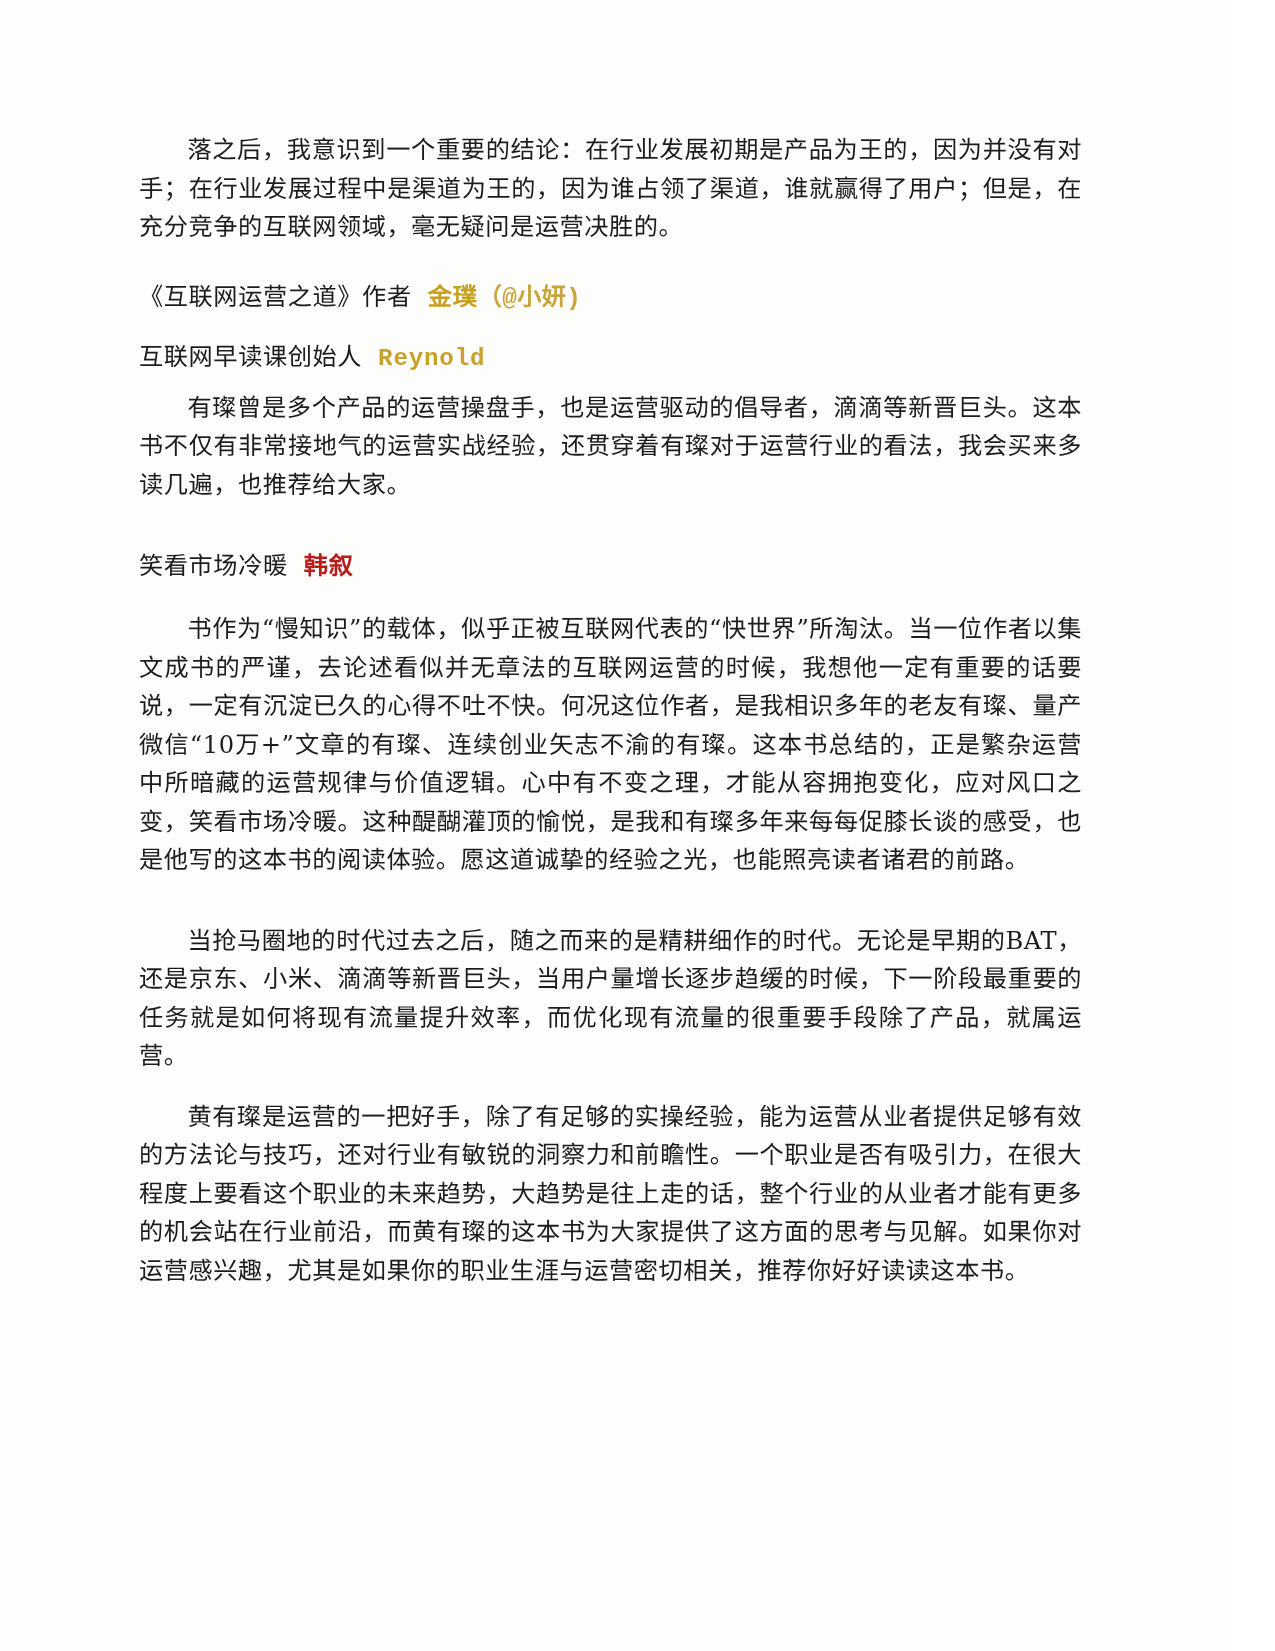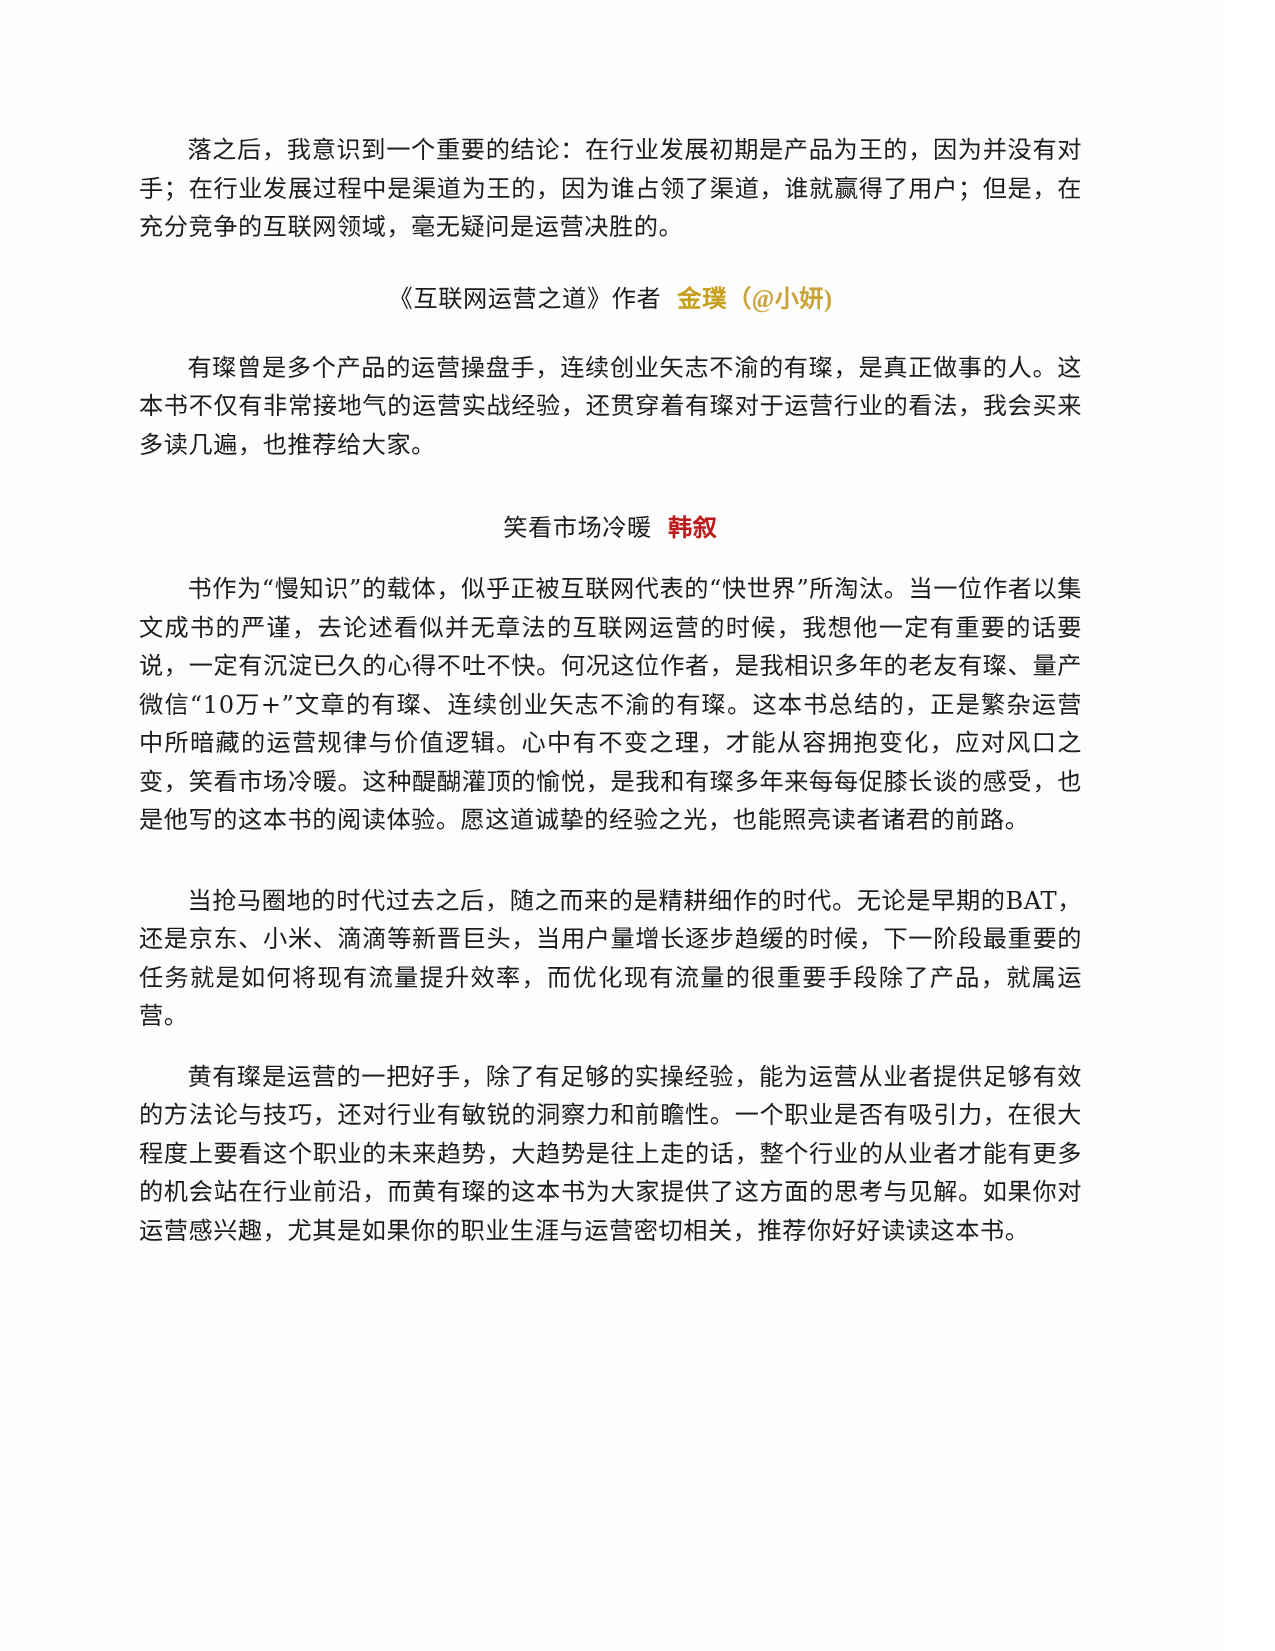--- a/index.html
+++ b/index.html
@@ -36,22 +36,22 @@
     text-indent: 2em;
     letter-spacing: 0.55px;
     margin: 0 0 22px 0;
     word-break: break-all;
     -webkit-font-smoothing: antialiased;
   }
 
   
   .attrib {
     display: block;
-    text-align: center;
-    font-family: Liberation Serif, serif;
+    text-align: left;
+    font-family: Liberation Mono, monospace;
     font-size: 24.2px;
     line-height: 40px;
     color: #1d1c1b;
     letter-spacing: 0.6px;
     margin: 0;
     white-space: nowrap;
   }
   .attrib .role {
     color: #1d1c1b;
   }
@@ -87,24 +87,27 @@
 
     <p class="attrib">
       <span class="role">《互联网运营之道》作者</span><span class="name gold">金璞</span><span class="handle">（@小妍)</span>
     </p>
 
     <div class="gap-sm"></div>
 
 
     <div class="gap-sm"></div>
 
+    <p class="attrib">
+      <span class="role">互联网早读课创始人</span><span class="name amber">Reynold</span>
+    </p>
 
     <div class="gap-sm"></div>
 
-    <p class="para">有璨曾是多个产品的运营操盘手，连续创业矢志不渝的有璨，是真正做事的人。这本书不仅有非常接地气的运营实战经验，还贯穿着有璨对于运营行业的看法，我会买来多读几遍，也推荐给大家。</p>
+    <p class="para">有璨曾是多个产品的运营操盘手，也是运营驱动的倡导者，滴滴等新晋巨头。这本书不仅有非常接地气的运营实战经验，还贯穿着有璨对于运营行业的看法，我会买来多读几遍，也推荐给大家。</p>
 
     <div class="gap-md"></div>
 
     <p class="attrib">
       <span class="role">笑看市场冷暖</span><span class="name ember">韩叙</span>
     </p>
 
     <div class="gap-md"></div>
 
     <p class="para">书作为“慢知识”的载体，似乎正被互联网代表的“快世界”所淘汰。当一位作者以集文成书的严谨，去论述看似并无章法的互联网运营的时候，我想他一定有重要的话要说，一定有沉淀已久的心得不吐不快。何况这位作者，是我相识多年的老友有璨、量产微信“10万+”文章的有璨、连续创业矢志不渝的有璨。这本书总结的，正是繁杂运营中所暗藏的运营规律与价值逻辑。心中有不变之理，才能从容拥抱变化，应对风口之变，笑看市场冷暖。这种醍醐灌顶的愉悦，是我和有璨多年来每每促膝长谈的感受，也是他写的这本书的阅读体验。愿这道诚挚的经验之光，也能照亮读者诸君的前路。</p>

